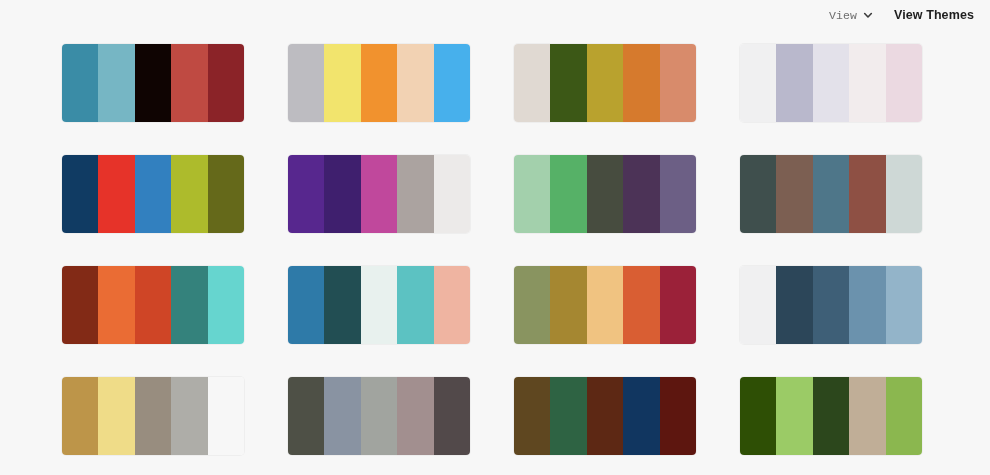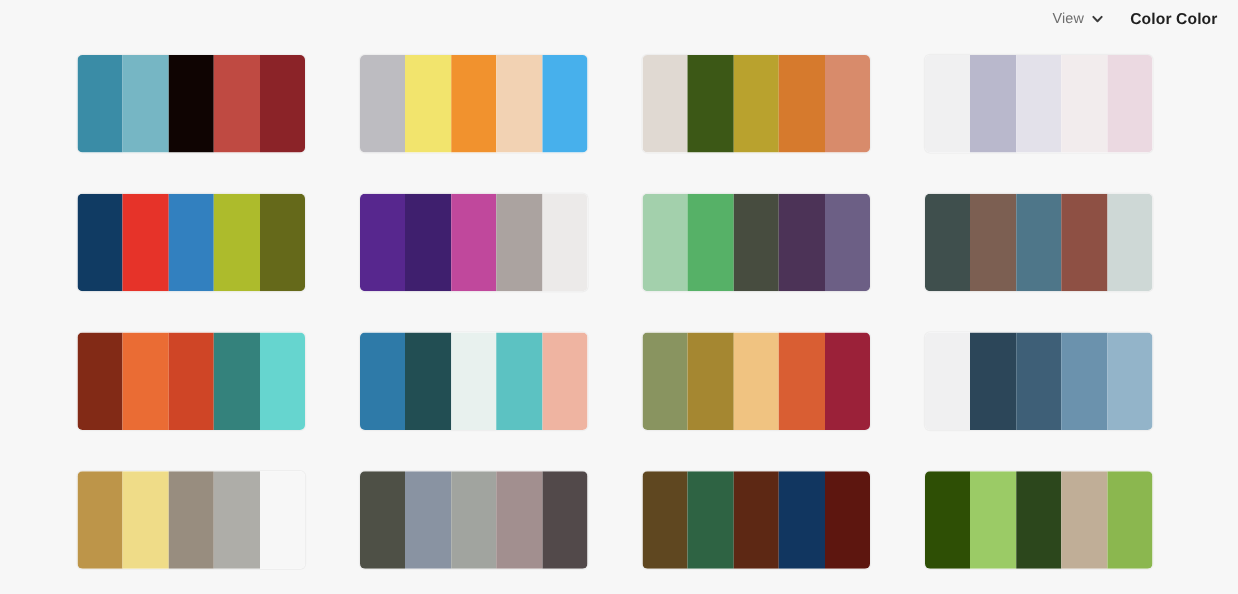--- a/index.html
+++ b/index.html
@@ -25,20 +25,21 @@
     align-items: center;
     justify-content: flex-end;
     gap: 7px;
   }
   .view-control {
     display: flex;
     align-items: center;
     gap: 6px;
     cursor: pointer;
     padding: 3px 2px;
+    font-family: Liberation Mono, monospace;
   }
   .view-label {
     font-size: 11.5px;
     color: #6e6e6e;
     letter-spacing: 0.1px;
   }
   .chev {
     display: block;
     width: 10px;
     height: 10px;
@@ -83,21 +84,21 @@
 
 <div class="header">
   <div class="view-control">
     <span class="view-label">View</span>
     <span class="chev">
       <svg viewBox="0 0 12 12" width="10" height="10" aria-hidden="true">
         <path d="M2 4.2 L6 8.4 L10 4.2" fill="none" stroke="#3c3c3c" stroke-width="1.9" stroke-linecap="round" stroke-linejoin="round"></path>
       </svg>
     </span>
   </div>
-  <div class="themes-title">Color Color</div>
+  <div class="themes-title">View Themes</div>
 </div>
 
 <div class="grid">
     <div class="palette-card">
       <div class="swatch" style="background: rgb(58, 140, 166);"></div>
       <div class="swatch" style="background: rgb(118, 182, 196);"></div>
       <div class="swatch" style="background: rgb(15, 4, 2);"></div>
       <div class="swatch" style="background: rgb(191, 74, 66);"></div>
       <div class="swatch" style="background: rgb(139, 35, 40);"></div>
     </div>

